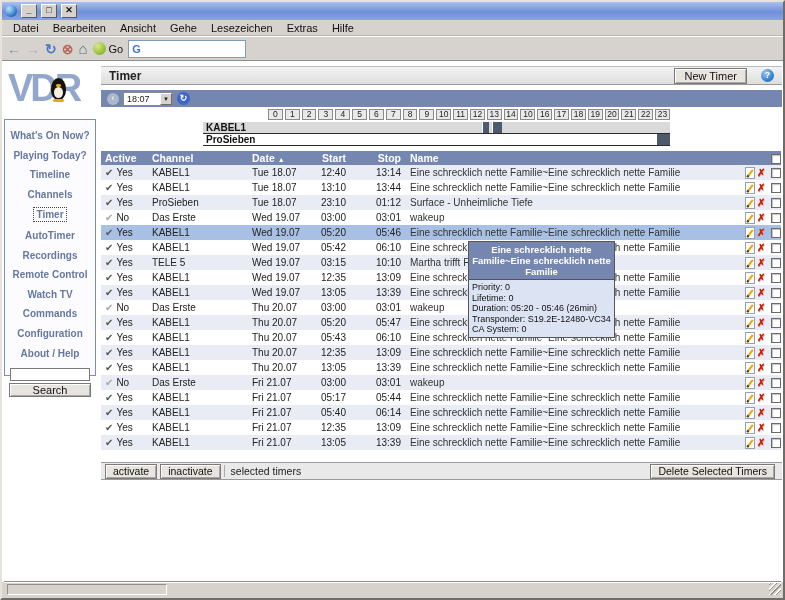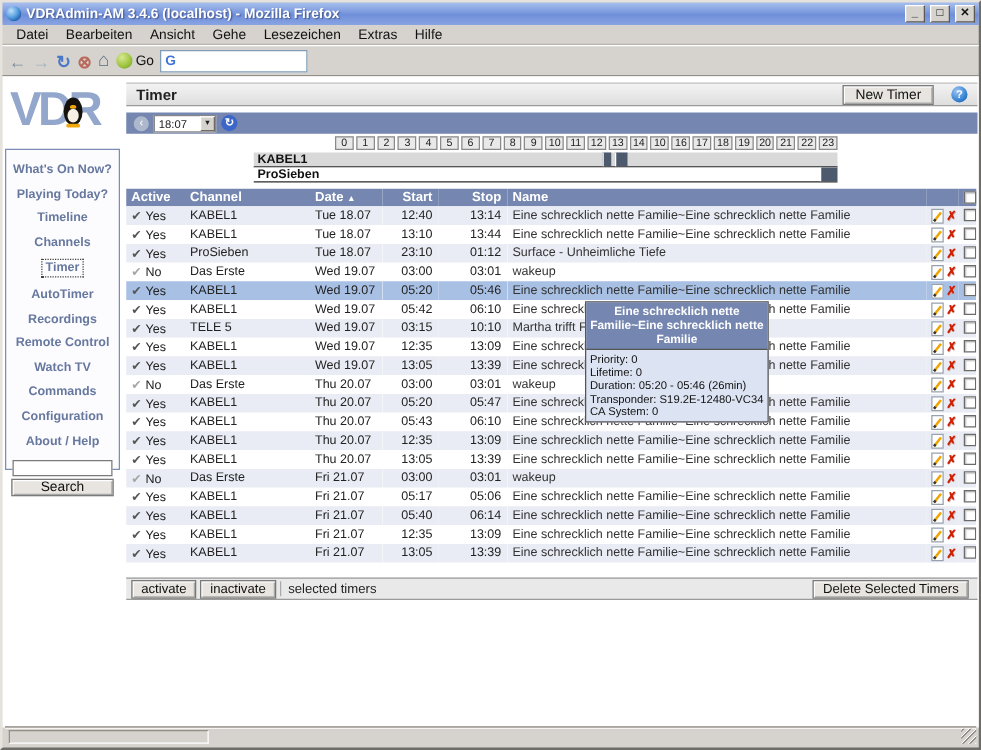--- a/index.html
+++ b/index.html
@@ -151,21 +151,20 @@
   .grip{margin-left:auto;width:12px;height:12px;
     background:repeating-linear-gradient(135deg,#fff 0 1px,#928f89 1px 2px,transparent 2px 4px);}
 </style>
 </head>
 <body>
 
 <div class="window">
 
   <div class="titlebar">
     <span class="ff-icon"></span>
-    <span class="title-text">VDRAdmin-AM 3.4.6 (localhost) - Mozilla Firefox</span>
     <span class="winbtn">_</span>
     <span class="winbtn">□</span>
     <span class="winbtn">✕</span>
   </div>
 
   <div class="menubar" id="menubar">
       <span class="mi">Datei</span>
       <span class="mi">Bearbeiten</span>
       <span class="mi">Ansicht</span>
       <span class="mi">Gehe</span>
@@ -445,21 +444,21 @@
               <td class="r">03:01</td>
               <td class="name-cell">wakeup</td>
               <td><span class="ico-edit"><i></i></span><span class="ico-del">✗</span></td>
               <td><span class="cbx"></span></td>
             </tr>
             <tr class="">
               <td><span class="chk">✔</span><span>Yes</span></td>
               <td>KABEL1</td>
               <td>Fri 21.07</td>
               <td class="r">05:17</td>
-              <td class="r">05:06</td>
+              <td class="r">05:44</td>
               <td class="name-cell">Eine schrecklich nette Familie~Eine schrecklich nette Familie</td>
               <td><span class="ico-edit"><i></i></span><span class="ico-del">✗</span></td>
               <td><span class="cbx"></span></td>
             </tr>
             <tr class="shade">
               <td><span class="chk">✔</span><span>Yes</span></td>
               <td>KABEL1</td>
               <td>Fri 21.07</td>
               <td class="r">05:40</td>
               <td class="r">06:14</td>

